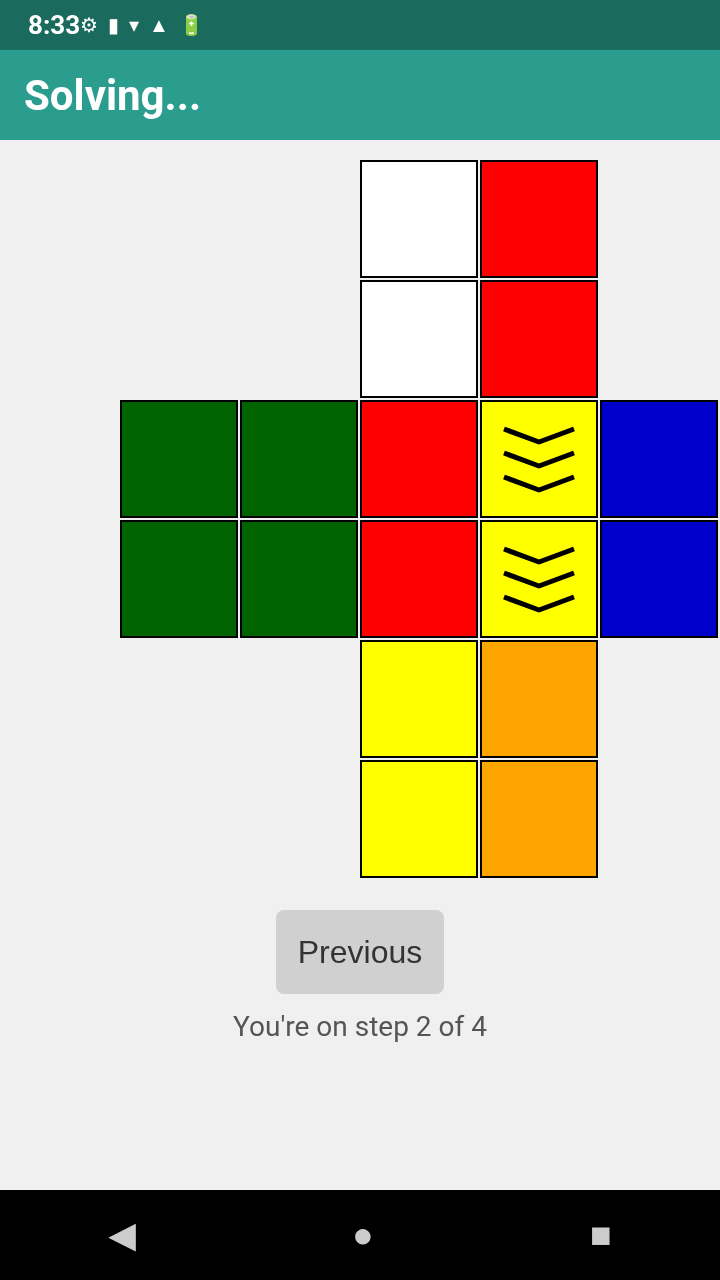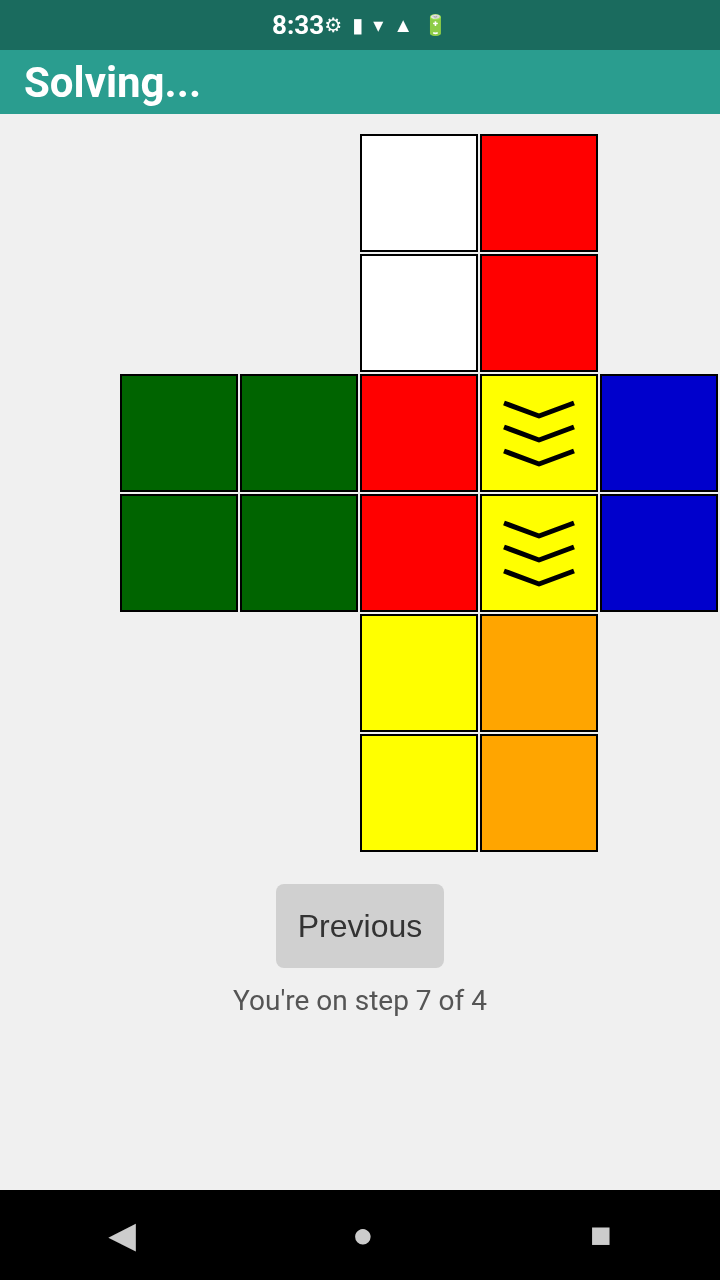--- a/index.html
+++ b/index.html
@@ -13,43 +13,43 @@
       display: flex;
       flex-direction: column;
     }
 
     
     .status-bar {
       background: #1a6b5e;
       height: 50px;
       display: flex;
       align-items: center;
-      justify-content: center;
-      padding: 0 16px;
+      justify-content: flex-start;
+      padding: 0 28px;
       flex-shrink: 0;
     }
     .status-time {
       color: white;
       font-size: 26px;
       font-weight: bold;
     }
     .status-icons {
       display: flex;
       align-items: center;
       gap: 10px;
     }
     .status-icon {
       color: white;
       font-size: 20px;
     }
 
     
     .app-bar {
       background: #2a9d8f;
-      height: 64px;
+      height: 90px;
       display: flex;
       align-items: center;
       padding: 0 24px;
       flex-shrink: 0;
     }
     .app-title {
       color: white;
       font-size: 42px;
       font-weight: bold;
     }
@@ -241,21 +241,21 @@
       <div class="cell cell-bot-1-2"></div>
       <div class="cell cell-bot-1-3"></div>
 
     </div>
   </div>
 
   <div class="nav-section">
     <div class="nav-buttons">
       <button class="nav-btn">Previous</button>
     </div>
-    <span class="step-text">You're on step 7 of 4</span>
+    <span class="step-text">You're on step 2 of 4</span>
   </div>
 </div>
 
 <div class="nav-bar">
   <span class="nav-bar-icon">◀</span>
   <span class="nav-bar-icon">●</span>
   <span class="nav-bar-icon">■</span>
 </div>
 
 </body></html>

